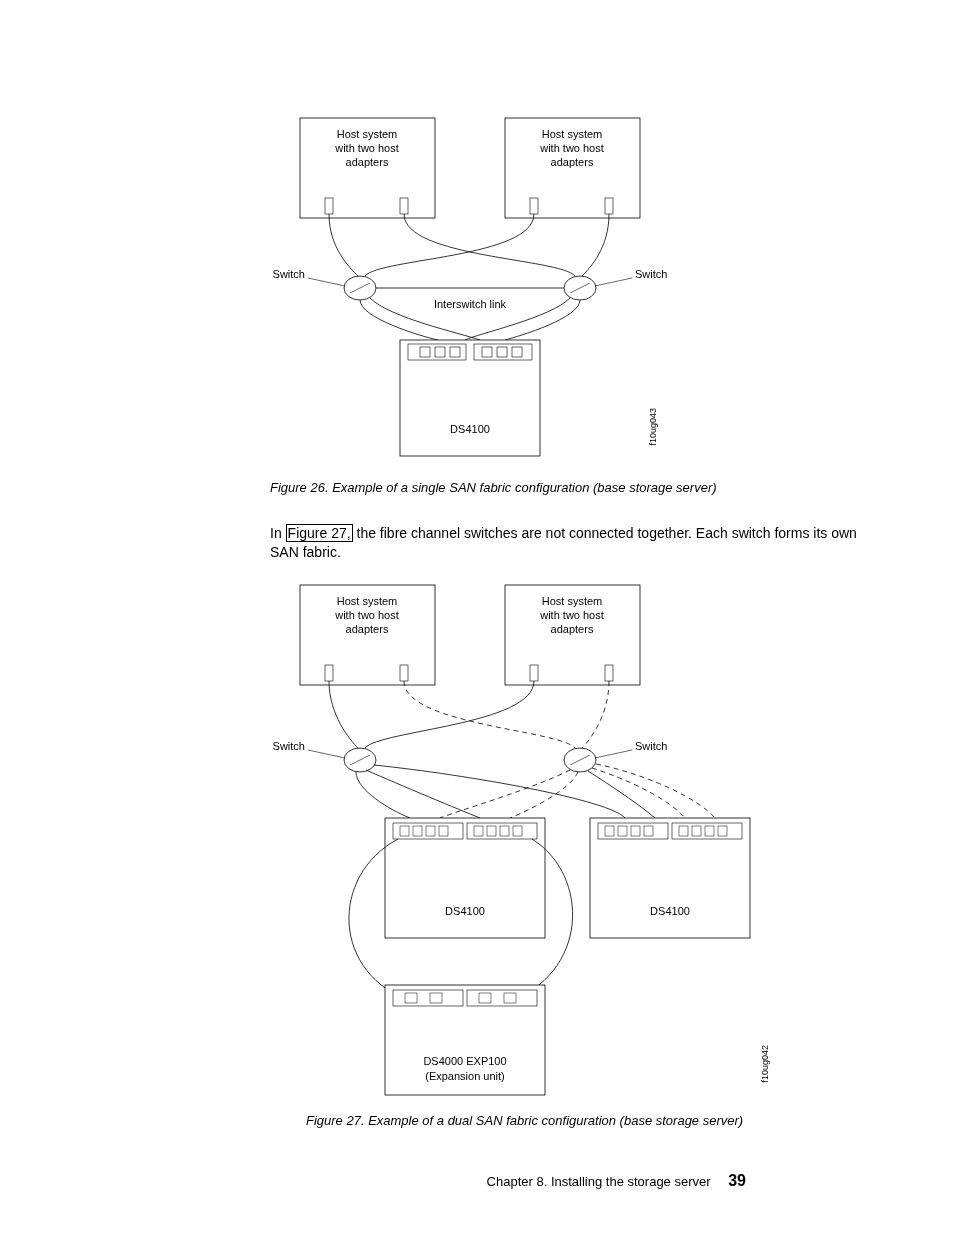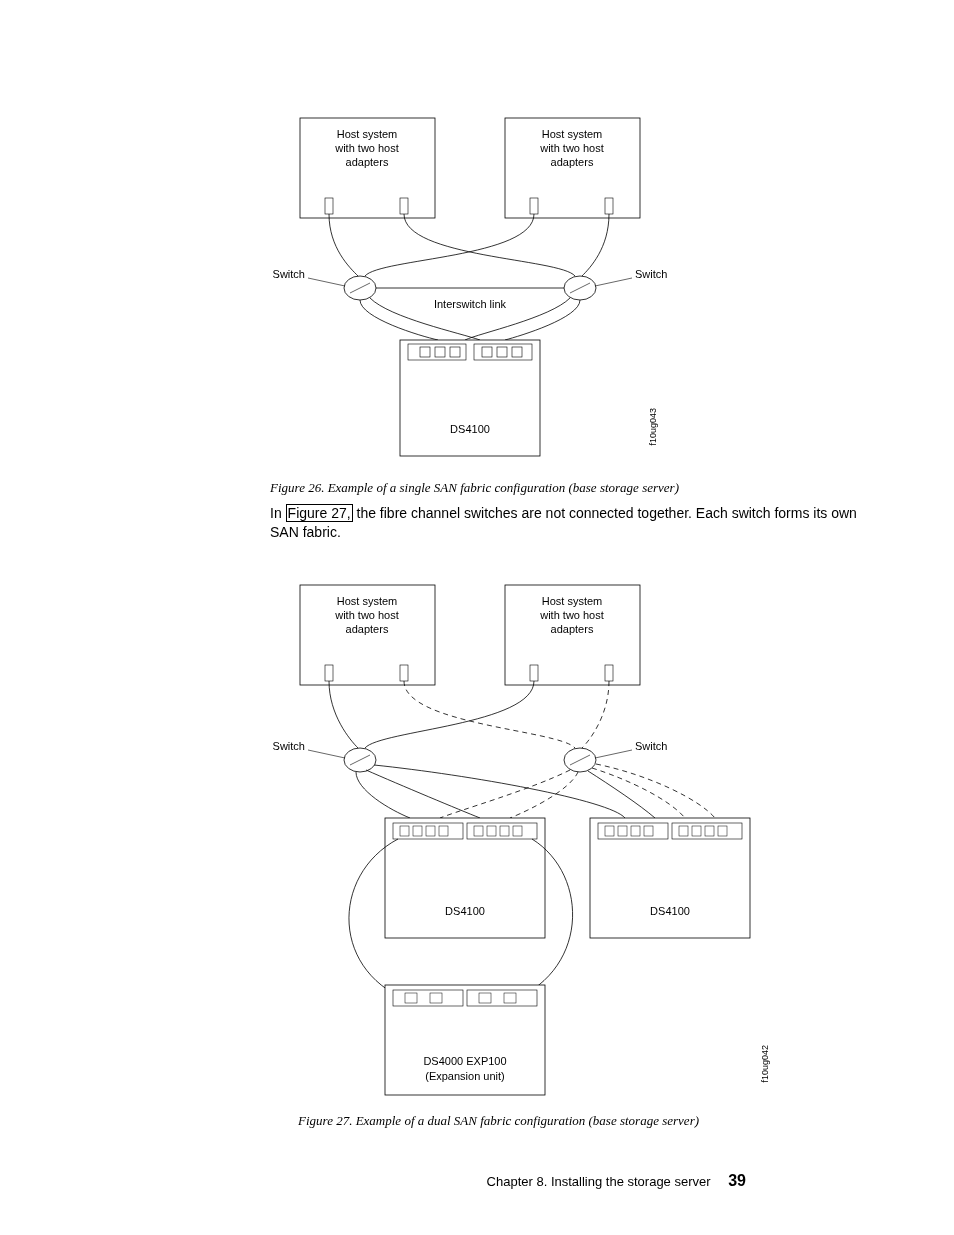--- a/index.html
+++ b/index.html
@@ -19,21 +19,20 @@
     position: absolute;
   }
   .svg-diagram text {
     font-family: Arial, Helvetica, sans-serif;
   }
   .caption {
     position: absolute;
     font-style: italic;
     font-size: 13px;
     color: #000;
-    font-family: Liberation Serif, serif;
   }
   .body-text {
     position: absolute;
     font-size: 14px;
     line-height: 1.35;
     color: #000;
   }
   .link-box {
     border: 1px solid #000;
     padding: 0 1px;
@@ -111,21 +110,21 @@
       <rect x="212" y="239" width="10" height="10" fill="#fff" stroke="#000" stroke-width="0.6"></rect>
       <rect x="227" y="239" width="10" height="10" fill="#fff" stroke="#000" stroke-width="0.6"></rect>
       <rect x="242" y="239" width="10" height="10" fill="#fff" stroke="#000" stroke-width="0.6"></rect>
       <text x="200" y="325" text-anchor="middle" font-size="11">DS4100</text>
     </svg>
     <div class="vlabel" style="left:378px; top:300px;">f10ug043</div>
   </div>
 
   <div class="caption" style="left:270px; top:480px;">Figure 26. Example of a single SAN fabric configuration (base storage server)</div>
 
-  <div class="body-text" style="left:270px; top:504px; width:615px;">
+  <div class="body-text" style="left:270px; top:524px; width:615px;">
     <span>In </span><span class="link-box">Figure 27,</span><span> the fibre channel switches are not connected together. Each switch forms its own SAN fabric.</span>
   </div>
 
   <div class="figure-container" style="left:270px; top:575px; width:510px; height:530px;">
     <svg class="svg-diagram" width="510" height="530" viewBox="0 0 510 530">
 
       <rect x="30" y="10" width="135" height="100" fill="#fff" stroke="#000" stroke-width="0.8"></rect>
       <rect x="235" y="10" width="135" height="100" fill="#fff" stroke="#000" stroke-width="0.8"></rect>
       <text x="97" y="30" text-anchor="middle" font-size="11">Host system</text>
       <text x="97" y="44" text-anchor="middle" font-size="11">with two host</text>
@@ -199,20 +198,20 @@
       <rect x="160" y="418" width="12" height="10" fill="#fff" stroke="#000" stroke-width="0.5"></rect>
       <rect x="197" y="415" width="70" height="16" fill="#fff" stroke="#000" stroke-width="0.6"></rect>
       <rect x="209" y="418" width="12" height="10" fill="#fff" stroke="#000" stroke-width="0.5"></rect>
       <rect x="234" y="418" width="12" height="10" fill="#fff" stroke="#000" stroke-width="0.5"></rect>
       <text x="195" y="490" text-anchor="middle" font-size="11">DS4000 EXP100</text>
       <text x="195" y="505" text-anchor="middle" font-size="11">(Expansion unit)</text>
     </svg>
     <div class="vlabel" style="left:490px; top:470px;">f10ug042</div>
   </div>
 
-  <div class="caption" style="left:298px; top:1113px;">Figure 27. Example of a dual SAN fabric configuration (base storage server)</div>
+  <div class="caption" style="left:306px; top:1113px;">Figure 27. Example of a dual SAN fabric configuration (base storage server)</div>
 
   <div class="footer">
     <span>Chapter 8. Installing the storage server</span>
     <span class="pagenum">39</span>
   </div>
 
 </div>
 
 </body></html>

